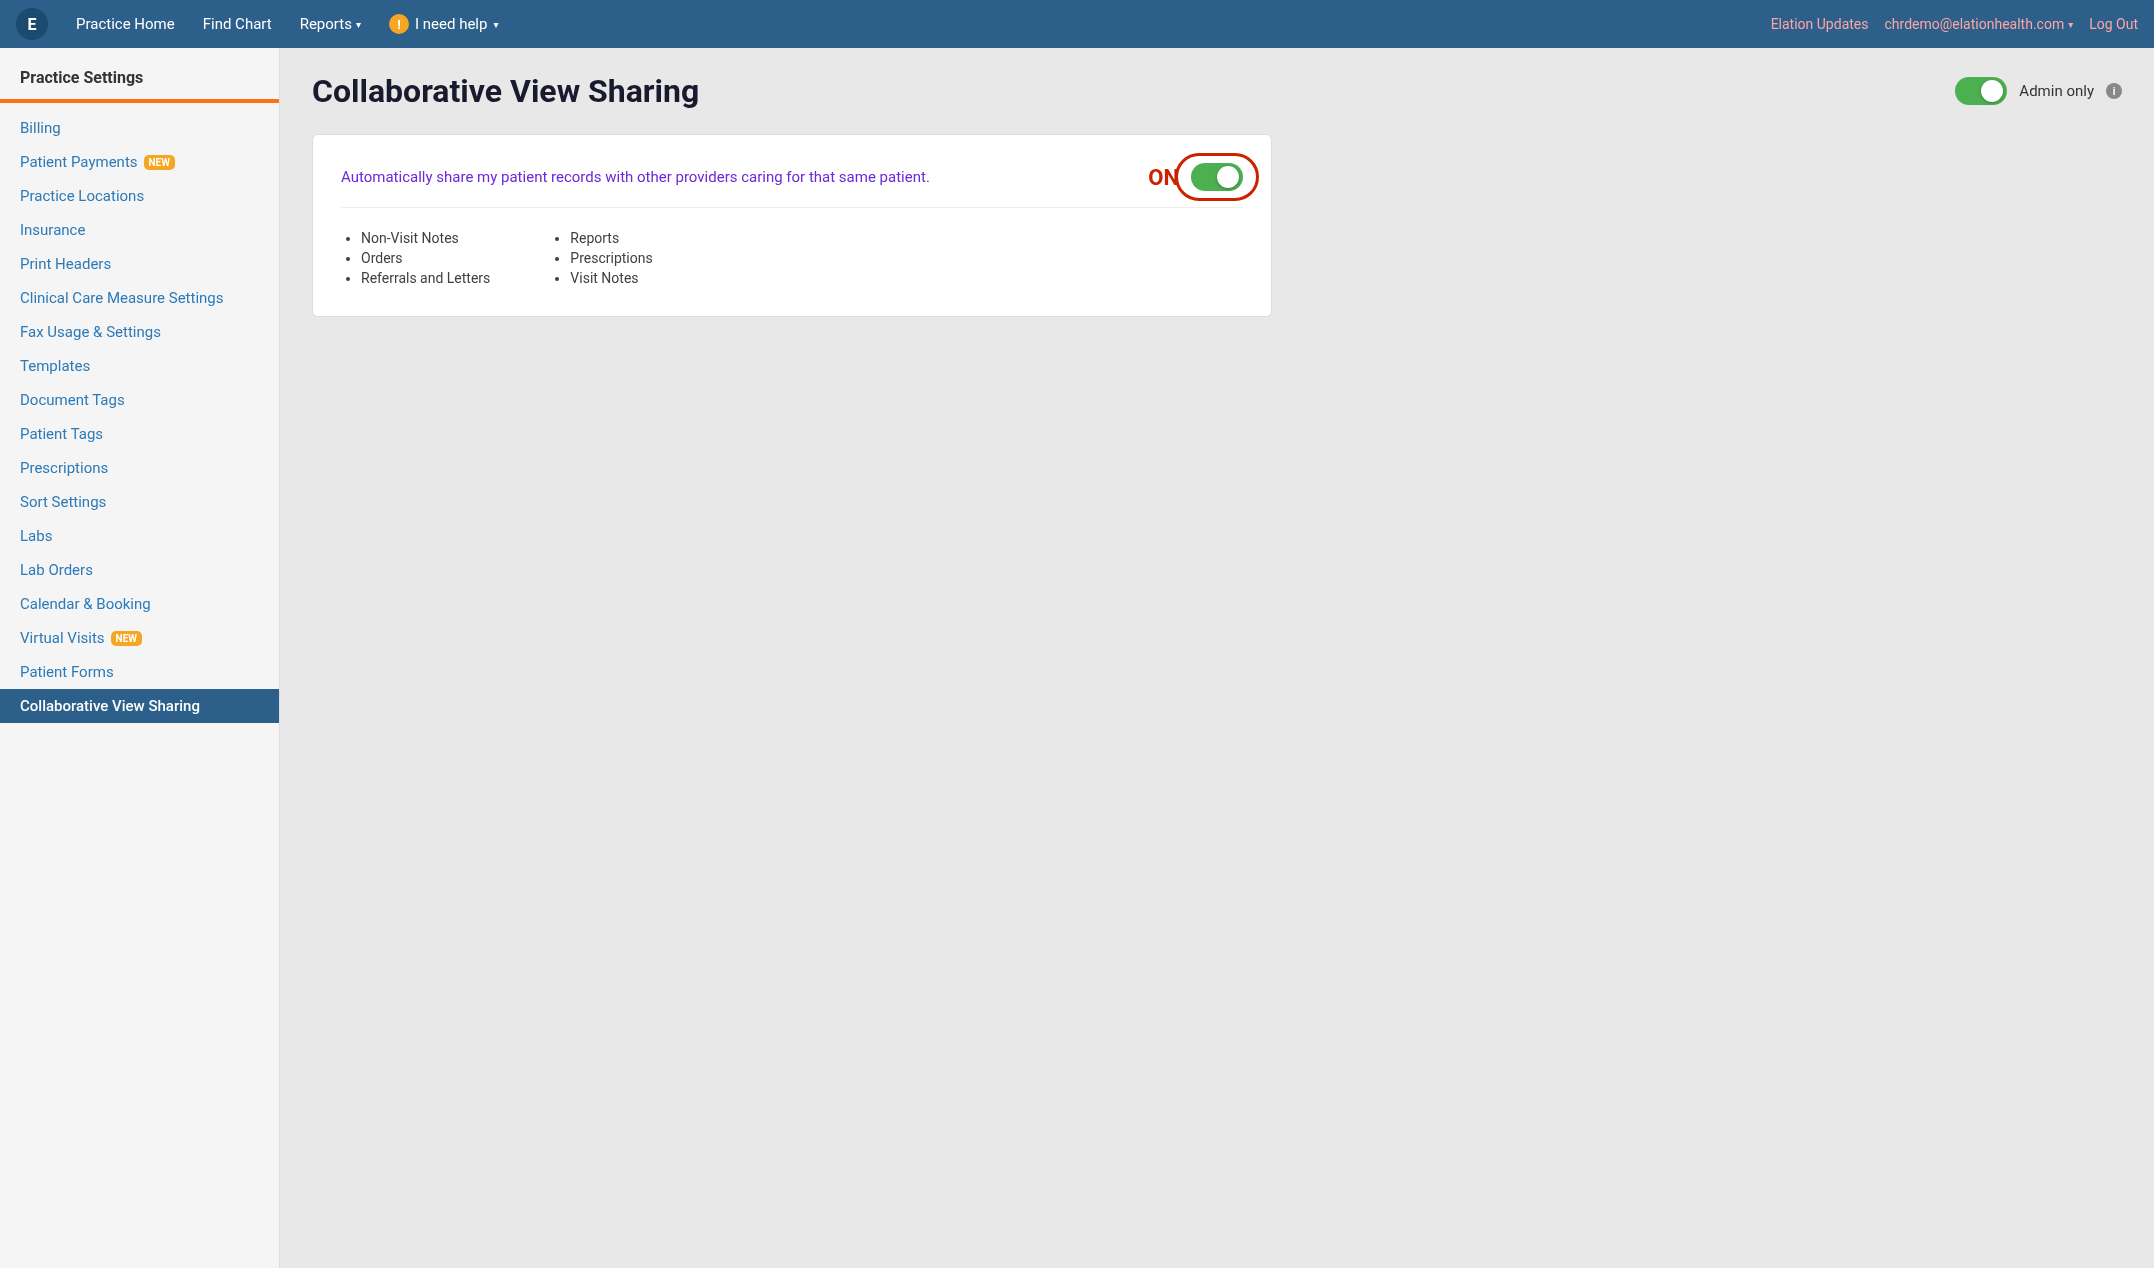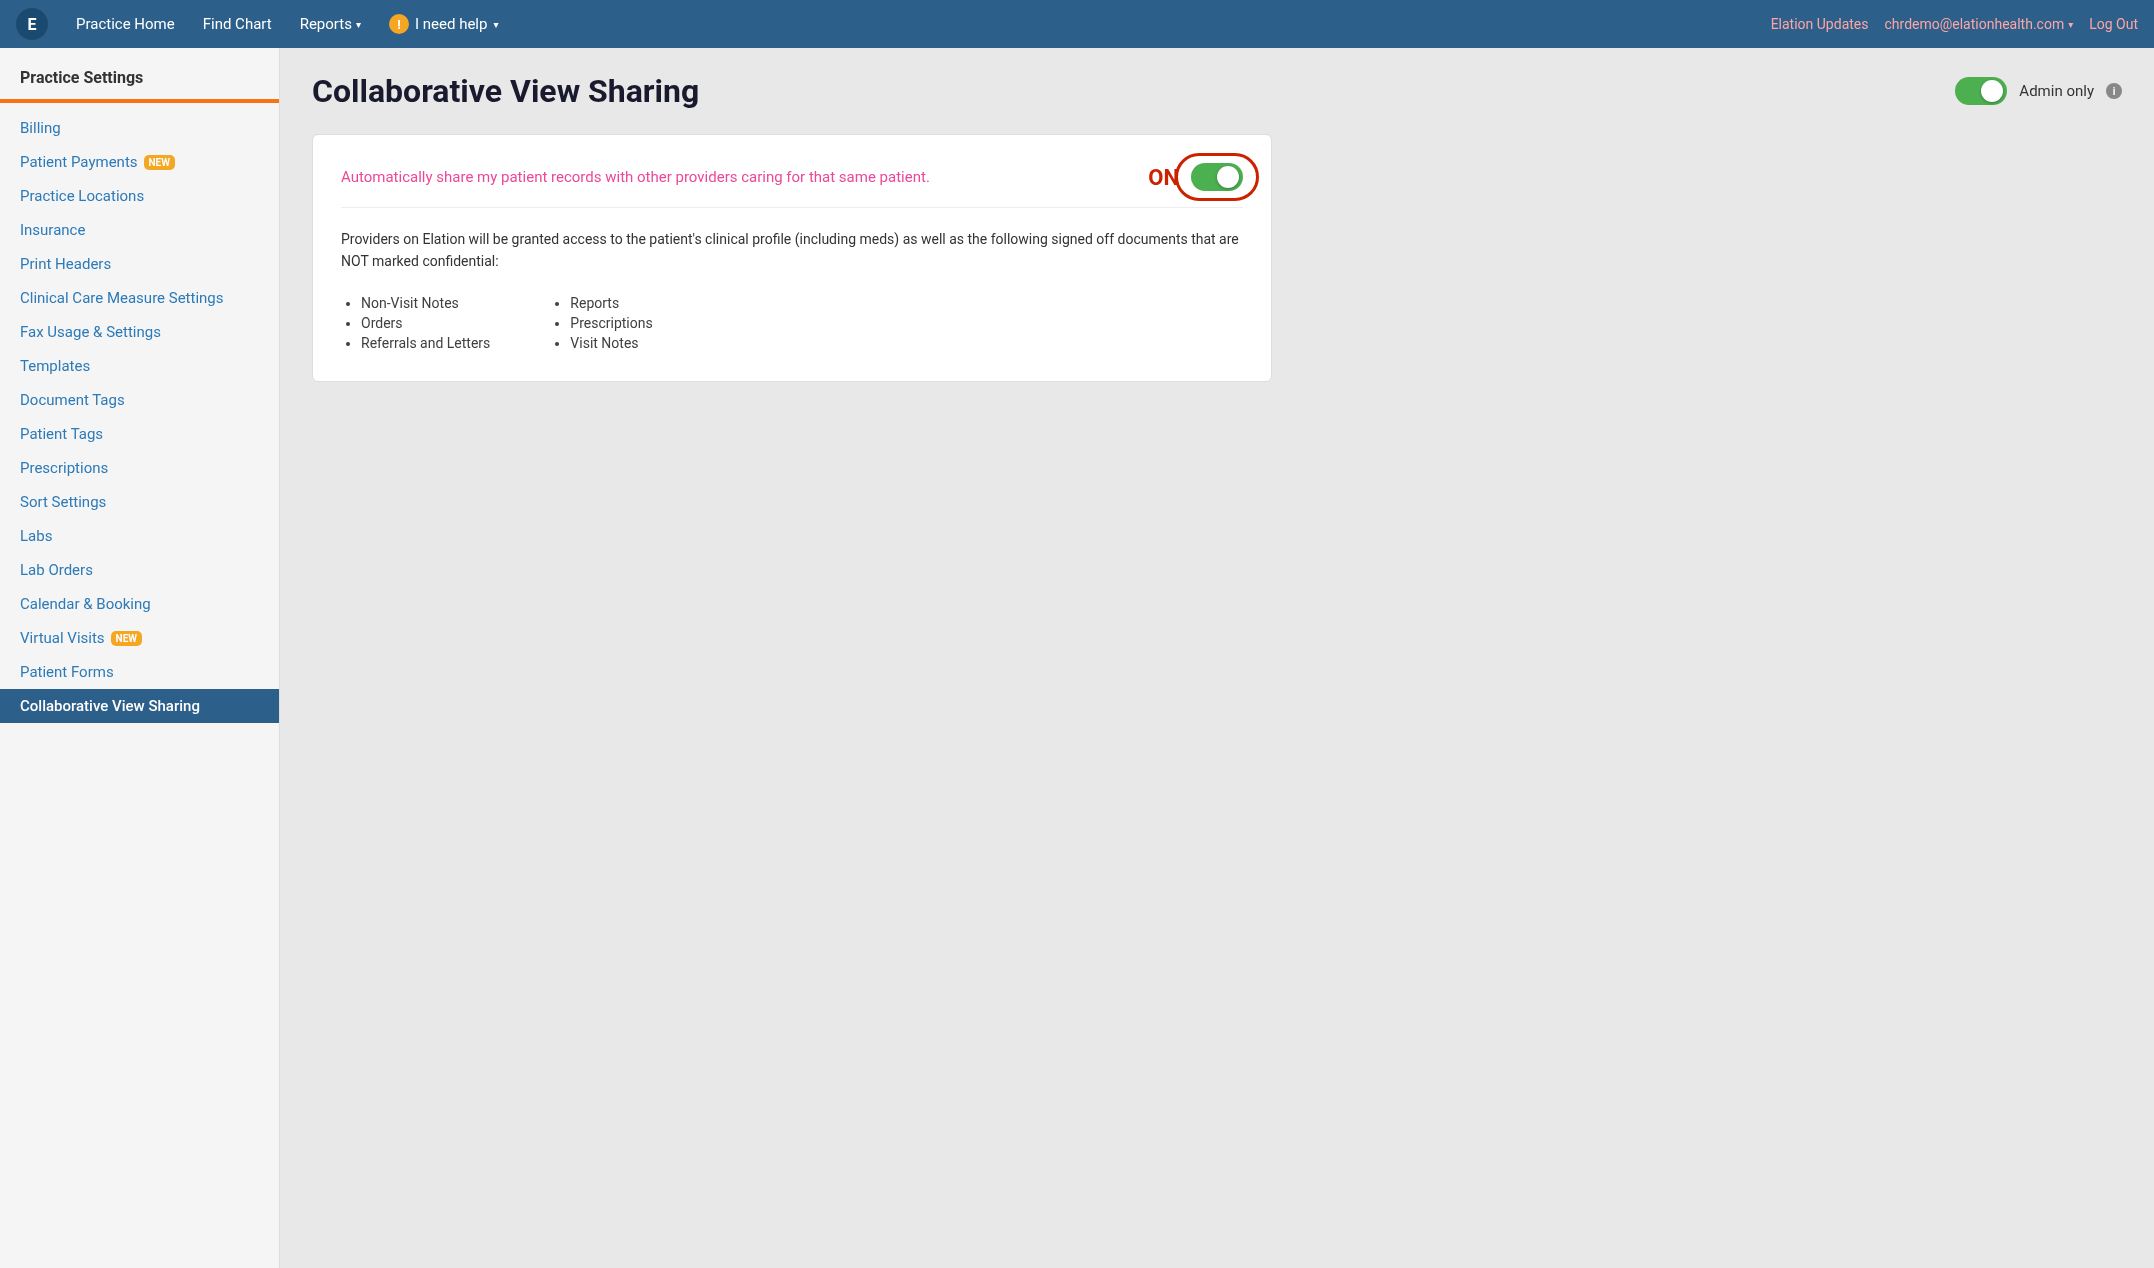--- a/index.html
+++ b/index.html
@@ -131,21 +131,21 @@
       margin-bottom: 20px;
     }
 
     
     .sharing-row {
       display: flex; align-items: center; justify-content: space-between;
       margin-bottom: 20px;
       padding-bottom: 16px;
       border-bottom: 1px solid #eee;
     }
-    .sharing-desc { font-size: 15px; color: #ec4899; flex: 1; }
+    .sharing-desc { font-size: 15px; color: #6d28d9; flex: 1; }
     .sharing-toggle-area {
       display: flex; align-items: center; gap: 12px; flex-shrink: 0;
       margin-left: 24px;
     }
     .on-label {
       font-size: 22px; font-weight: 700; color: #cc2200;
     }
 
     
     .toggle-highlighted {
@@ -303,21 +303,20 @@
           <span class="on-label">ON</span>
           <div class="toggle-highlighted">
             <label class="toggle-switch">
               <input type="checkbox" checked="" style="">
               <span class="toggle-slider"></span>
             </label>
           </div>
         </div>
       </div>
 
-      <p class="description-text">Providers on Elation will be granted access to the patient's clinical profile (including meds) as well as the following signed off documents that are NOT marked confidential:</p>
 
       <div class="lists-container">
         <ul class="bullet-list" id="list-col1">
             <li>Non-Visit Notes</li>
             <li>Orders</li>
             <li>Referrals and Letters</li>
           </ul>
         <ul class="bullet-list" id="list-col2">
             <li>Reports</li>
             <li>Prescriptions</li>

